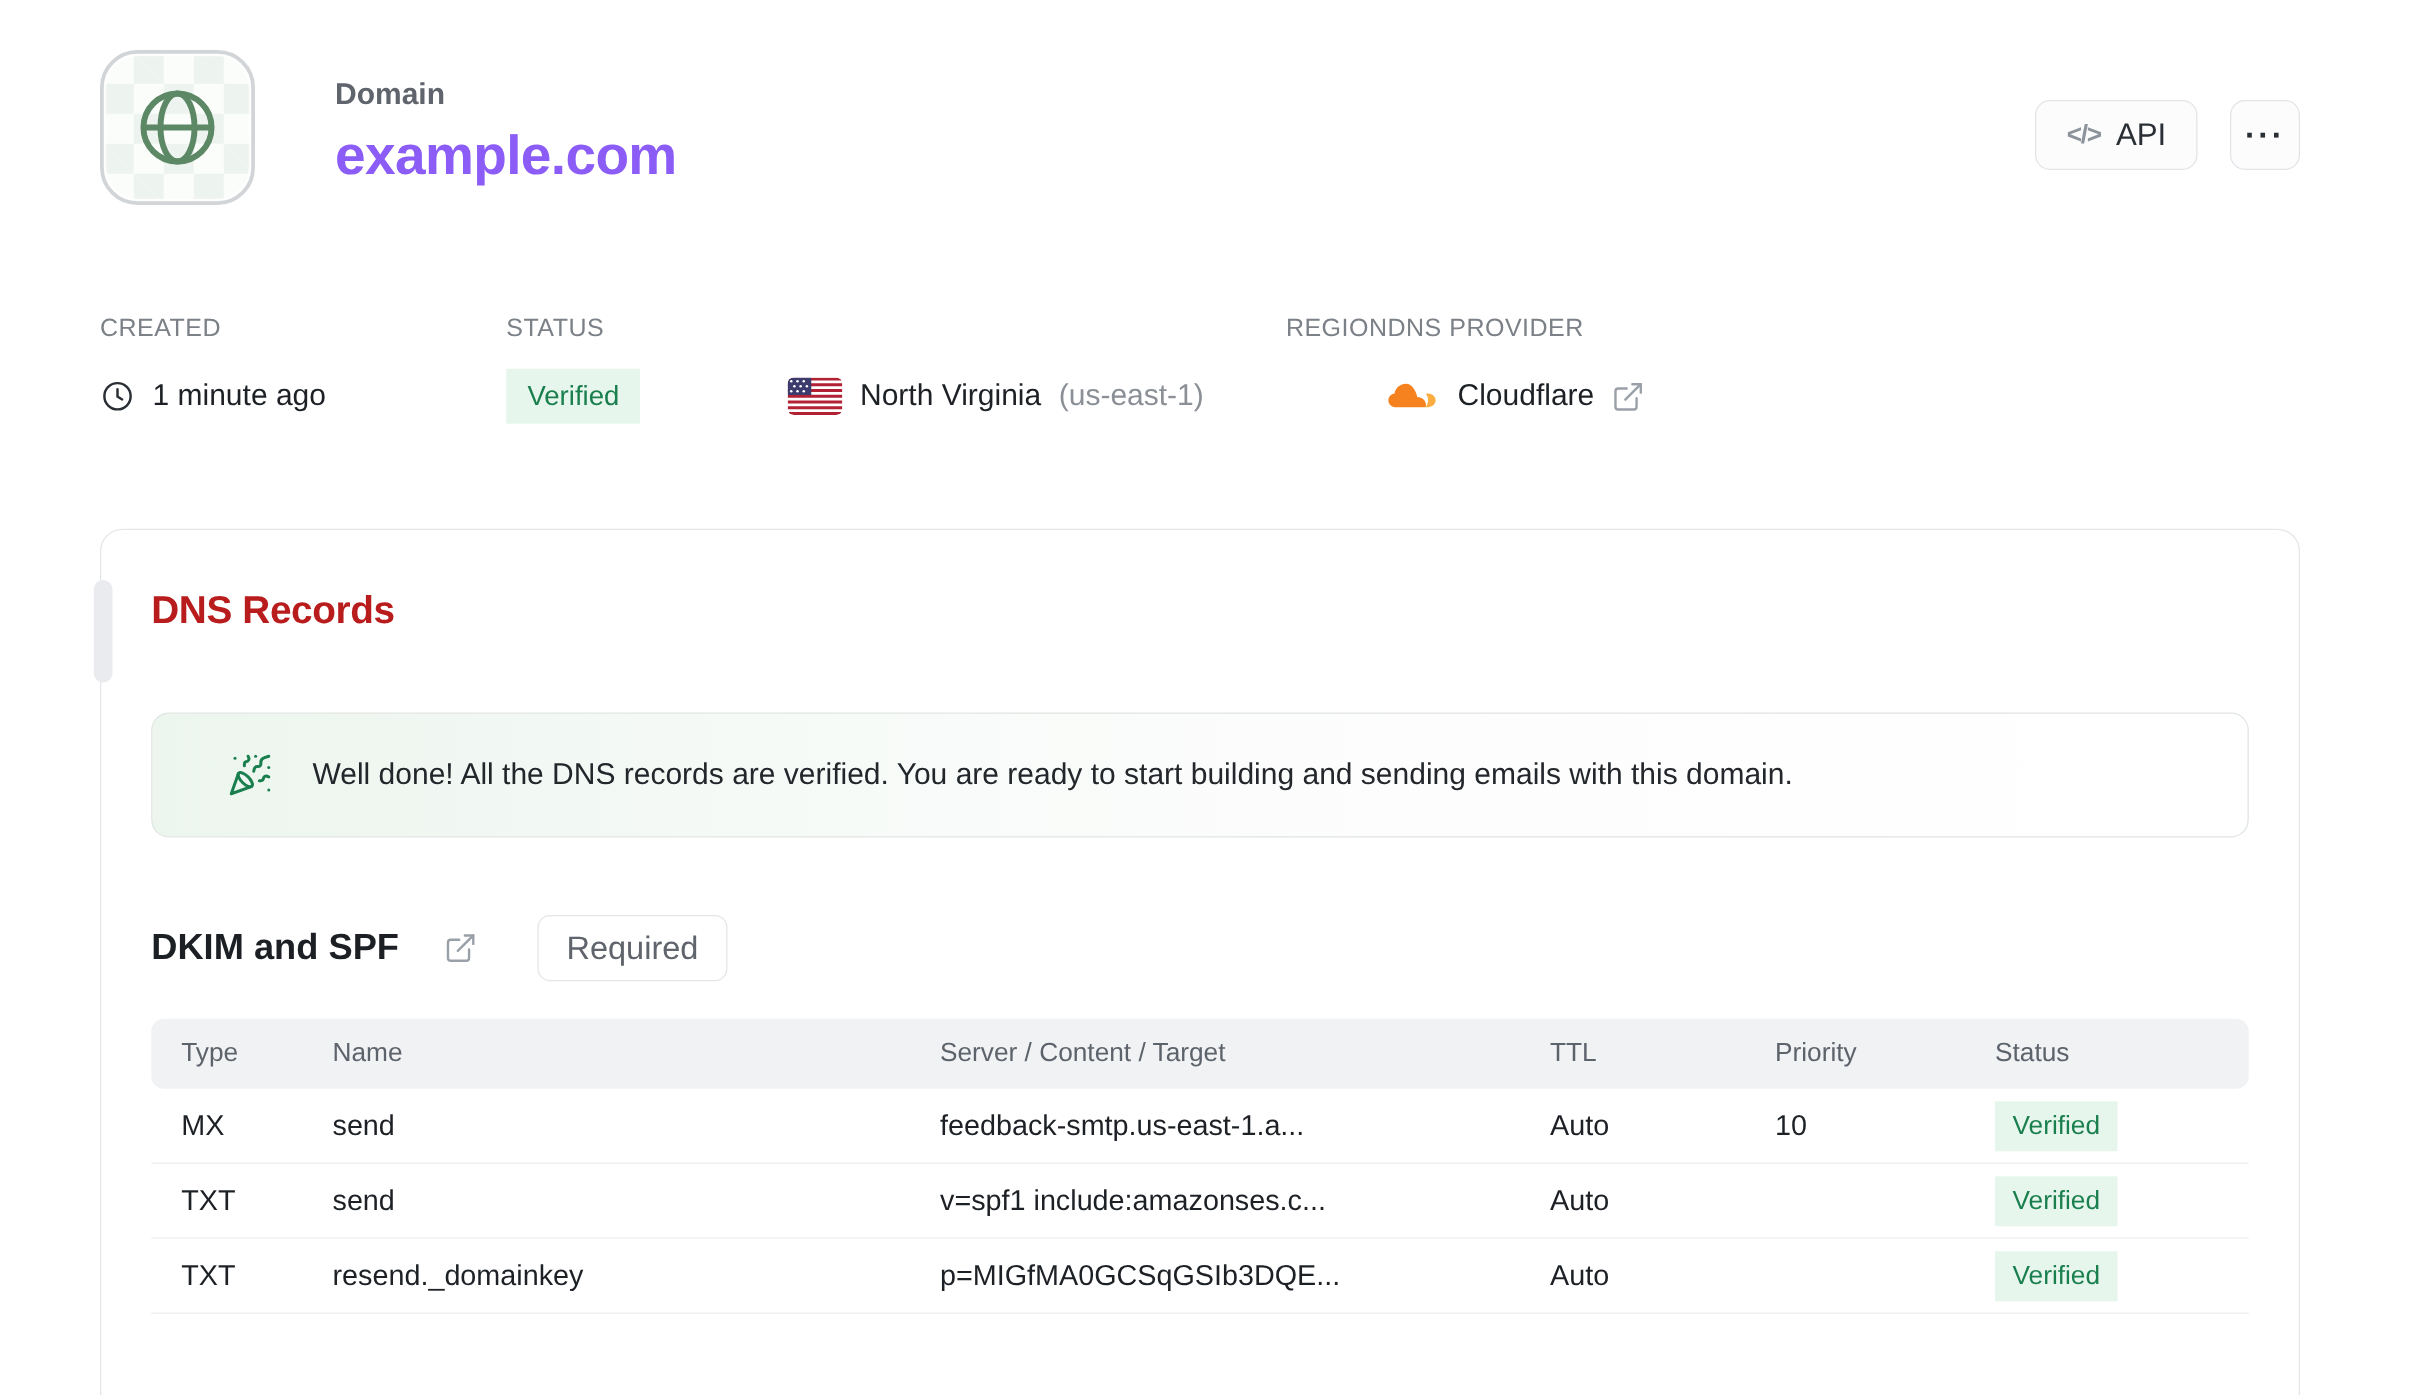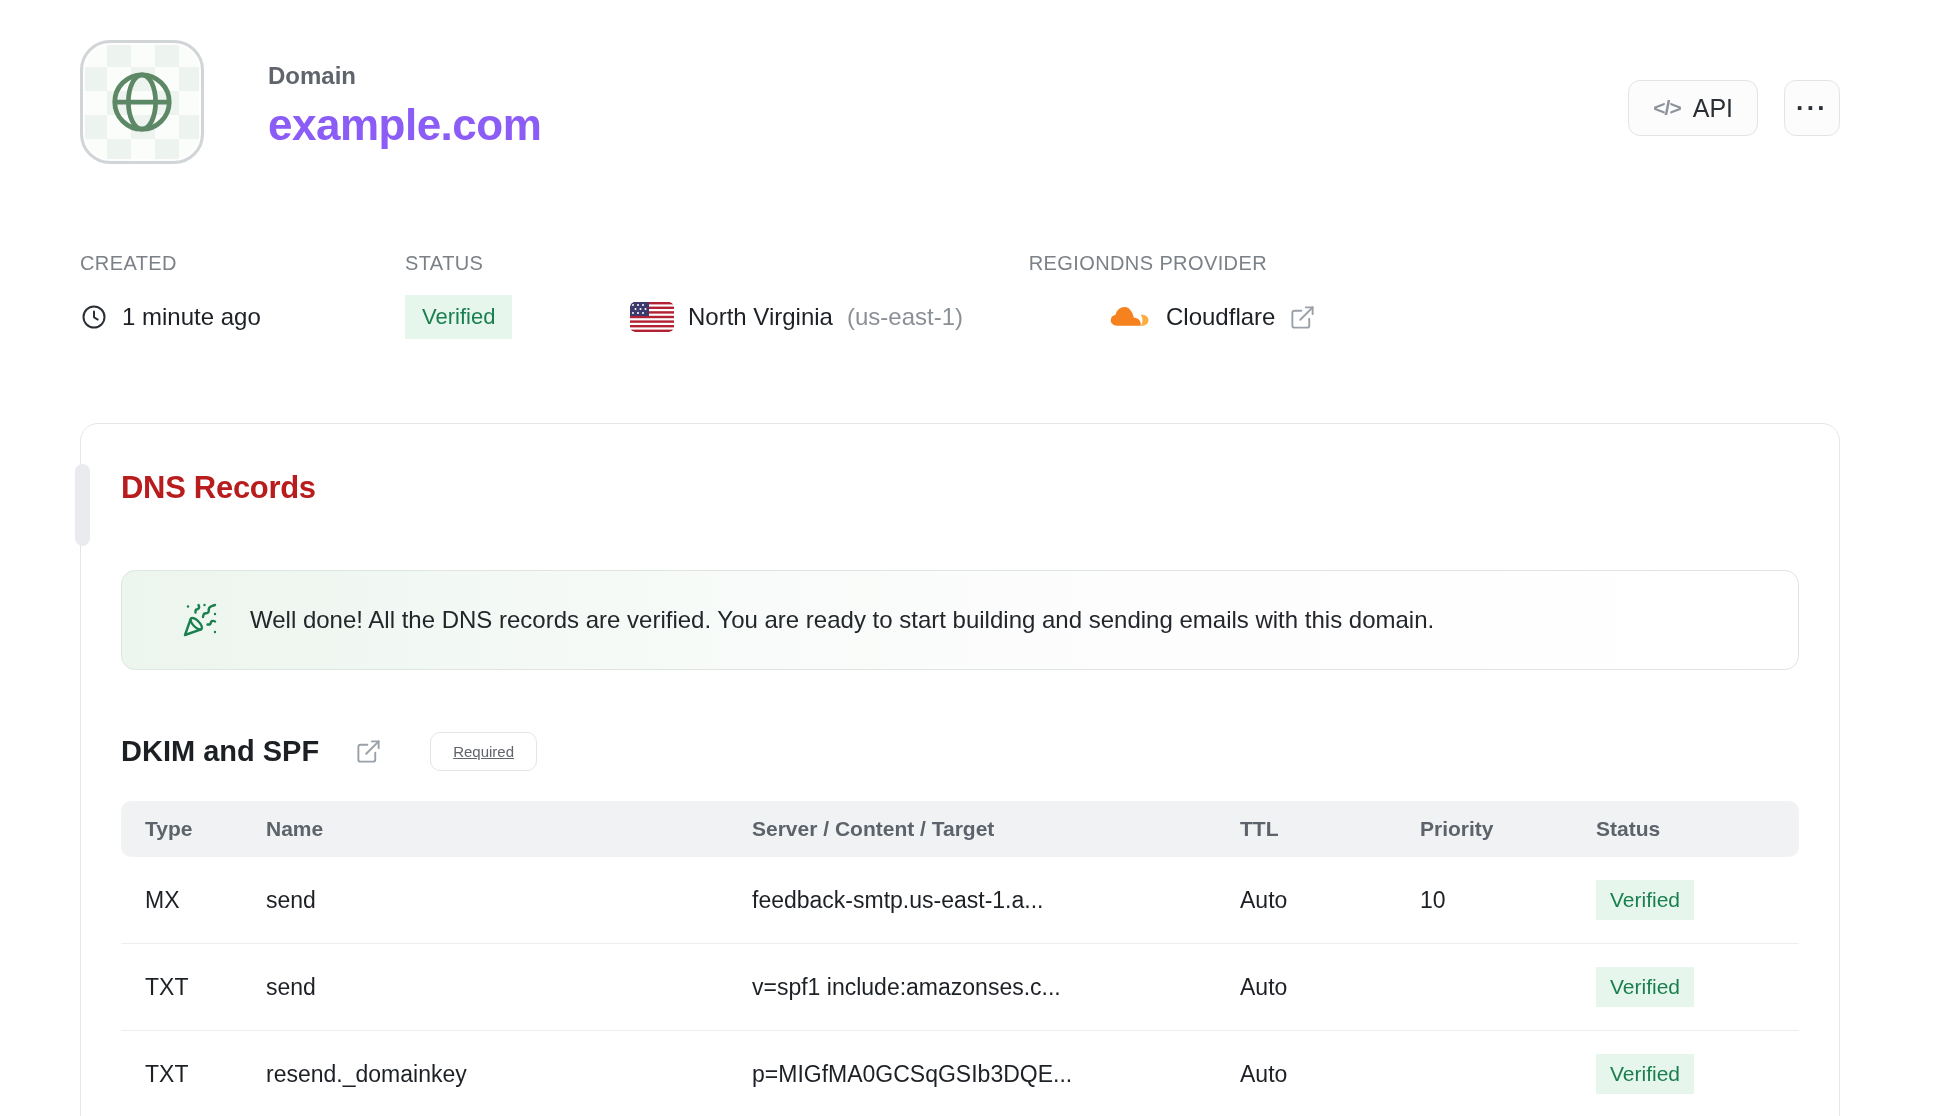--- a/index.html
+++ b/index.html
@@ -61,36 +61,36 @@
   .banner {
     margin-top:64px; height:100px; border:1.5px solid #dfe5e1; border-radius:14px;
     background:linear-gradient(90deg,#ecf5ee 0%,#f6faf7 30%,#fdfdfd 60%,#ffffff 100%);
     display:flex; align-items:center; gap:32px; padding:0 60px;
     font-size:24px; color:#23272c;
   }
 
   .section-head { margin-top:62px; display:flex; align-items:center; gap:36px; }
   .section-title { margin:0; font-size:29px; font-weight:700; color:#1c2024; }
   .required-badge {
-    margin-left:12px; font-size:15px; color:#60646c; background:#fff;
-    border:1.5px solid #e3e5e9; border-radius:10px; padding:10px 22px;text-decoration:underline;
+    margin-left:12px; font-size:26px; color:#60646c; background:#fff;
+    border:1.5px solid #e3e5e9; border-radius:10px; padding:10px 22px;
   }
 
   
   .table { margin-top:30px; }
   .thead, .trow {
     display:grid; align-items:center;
     grid-template-columns:145px 486px 488px 180px 176px 1fr;
   }
   .thead {
     background:#f0f2f4; border-radius:10px; height:56px;
-    font-size:21px; color:#5d636b; font-weight:700;
+    font-size:21px; color:#5d636b; font-weight:400;
   }
   .thead > span:first-child, .trow > span:first-child { padding-left:24px; }
-  .trow { height:87px; font-size:23px; color:#1d2126; border-bottom:1.5px solid #eceef0; }
+  .trow { height:60px; font-size:23px; color:#1d2126; border-bottom:1.5px solid #eceef0; }
   .cell-status .pill-verified { font-size:21px; padding:8px 14px; }
 
   .icon { flex:0 0 auto; display:inline-flex; }
 </style>
 </head>
 <body>
 
 <div class="page">
 
   <header class="header">

